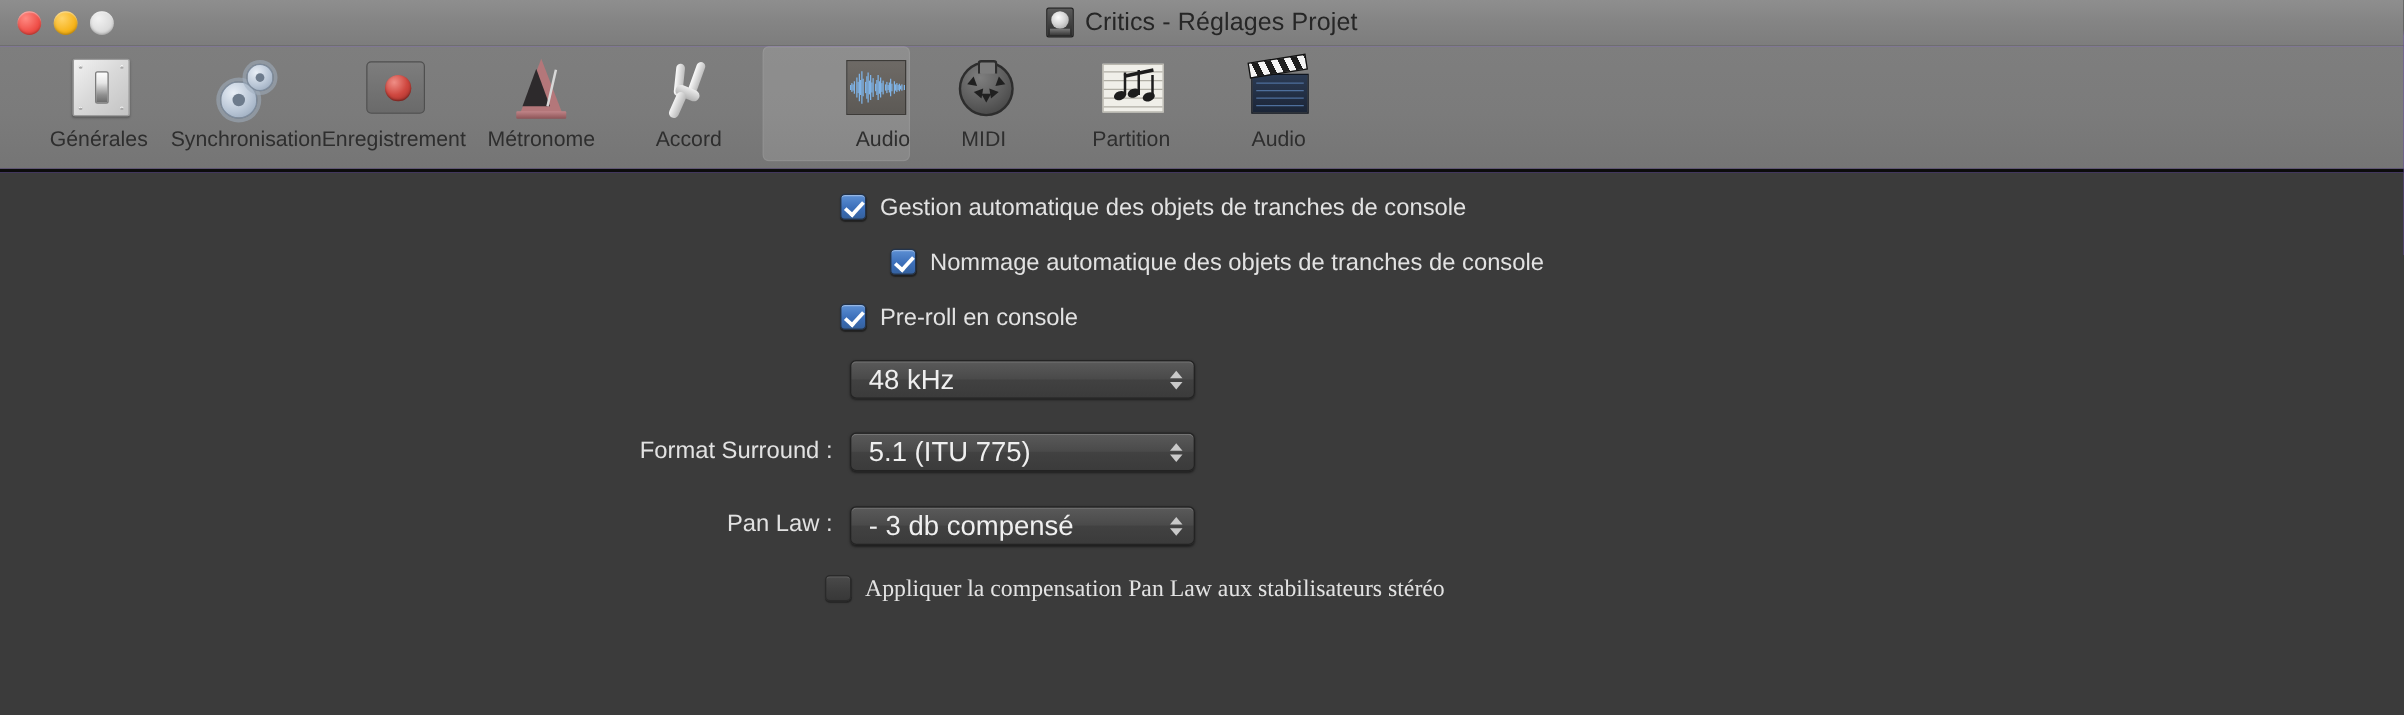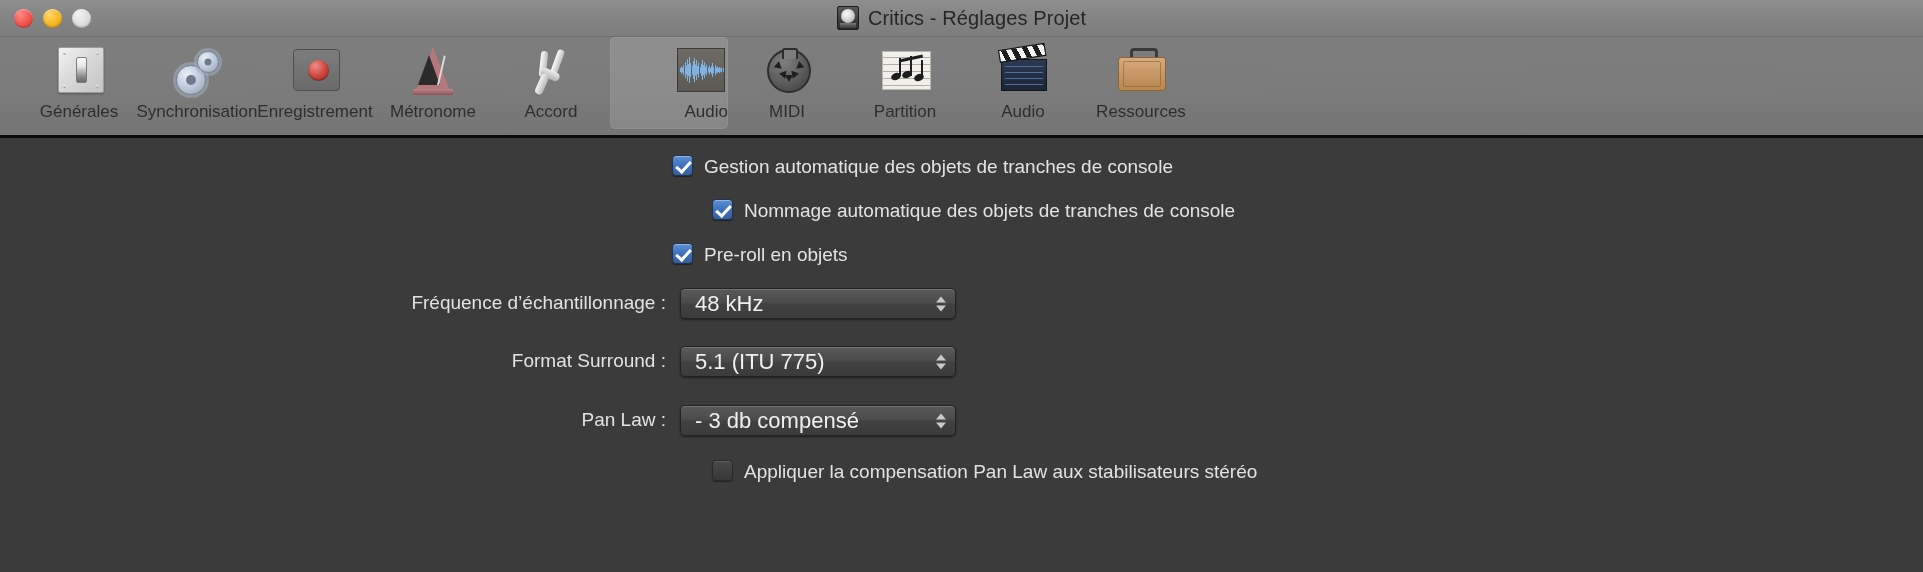--- a/index.html
+++ b/index.html
@@ -590,50 +590,40 @@
           <i style="top:6px"></i>
             <i style="top:12px"></i>
             <i style="top:18px"></i>
             <i style="top:24px"></i>
         </div>
         <div class="clap-top"></div>
       </div>
       <div class="tool-label">Audio</div>
     </div>
 
-    <div class="tool-item">
-      <div class="tool-glyph">
-        <div class="case-handle"></div>
-        <div class="case"></div>
-      </div>
-      <div class="tool-label">Ressources</div>
-    </div>
 
   </div>
 
   <div class="content">
 
     <div class="row cb-line" style="left:672px; top:17px;">
       <div class="checkbox on"></div>
       <div class="cb-label">Gestion automatique des objets de tranches de console</div>
     </div>
 
     <div class="row cb-line" style="left:712px; top:61px;">
       <div class="checkbox on"></div>
       <div class="cb-label">Nommage automatique des objets de tranches de console</div>
     </div>
 
     <div class="row cb-line" style="left:672px; top:105px;">
       <div class="checkbox on"></div>
-      <div class="cb-label">Pre-roll en objets</div>
-    </div>
-
-    <div class="row" style="left:290px; top:155px; width:376px; justify-content:flex-end;">
-      <div class="field-label">Fréquence d’échantillonnage :</div>
-    </div>
+      <div class="cb-label">Pre-roll en console</div>
+    </div>
+
     <div class="row" style="left:666px; top:150px;">
       <div class="popup">
         <div class="popup-value">48 kHz</div>
         <div class="stepper">
           <div class="up"></div>
           <div class="down"></div>
         </div>
       </div>
     </div>
 
@@ -656,19 +646,19 @@
     <div class="row" style="left:666px; top:267px;">
       <div class="popup">
         <div class="popup-value">- 3 db compensé</div>
         <div class="stepper">
           <div class="up"></div>
           <div class="down"></div>
         </div>
       </div>
     </div>
 
-    <div class="row cb-line" style="left:712px; top:322px;">
+    <div class="row cb-line" style="left:660px; top:322px;font-family:Liberation Serif, serif;">
       <div class="checkbox off"></div>
       <div class="cb-label">Appliquer la compensation Pan Law aux stabilisateurs stéréo</div>
     </div>
 
   </div>
 </div>
 
 </body></html>

